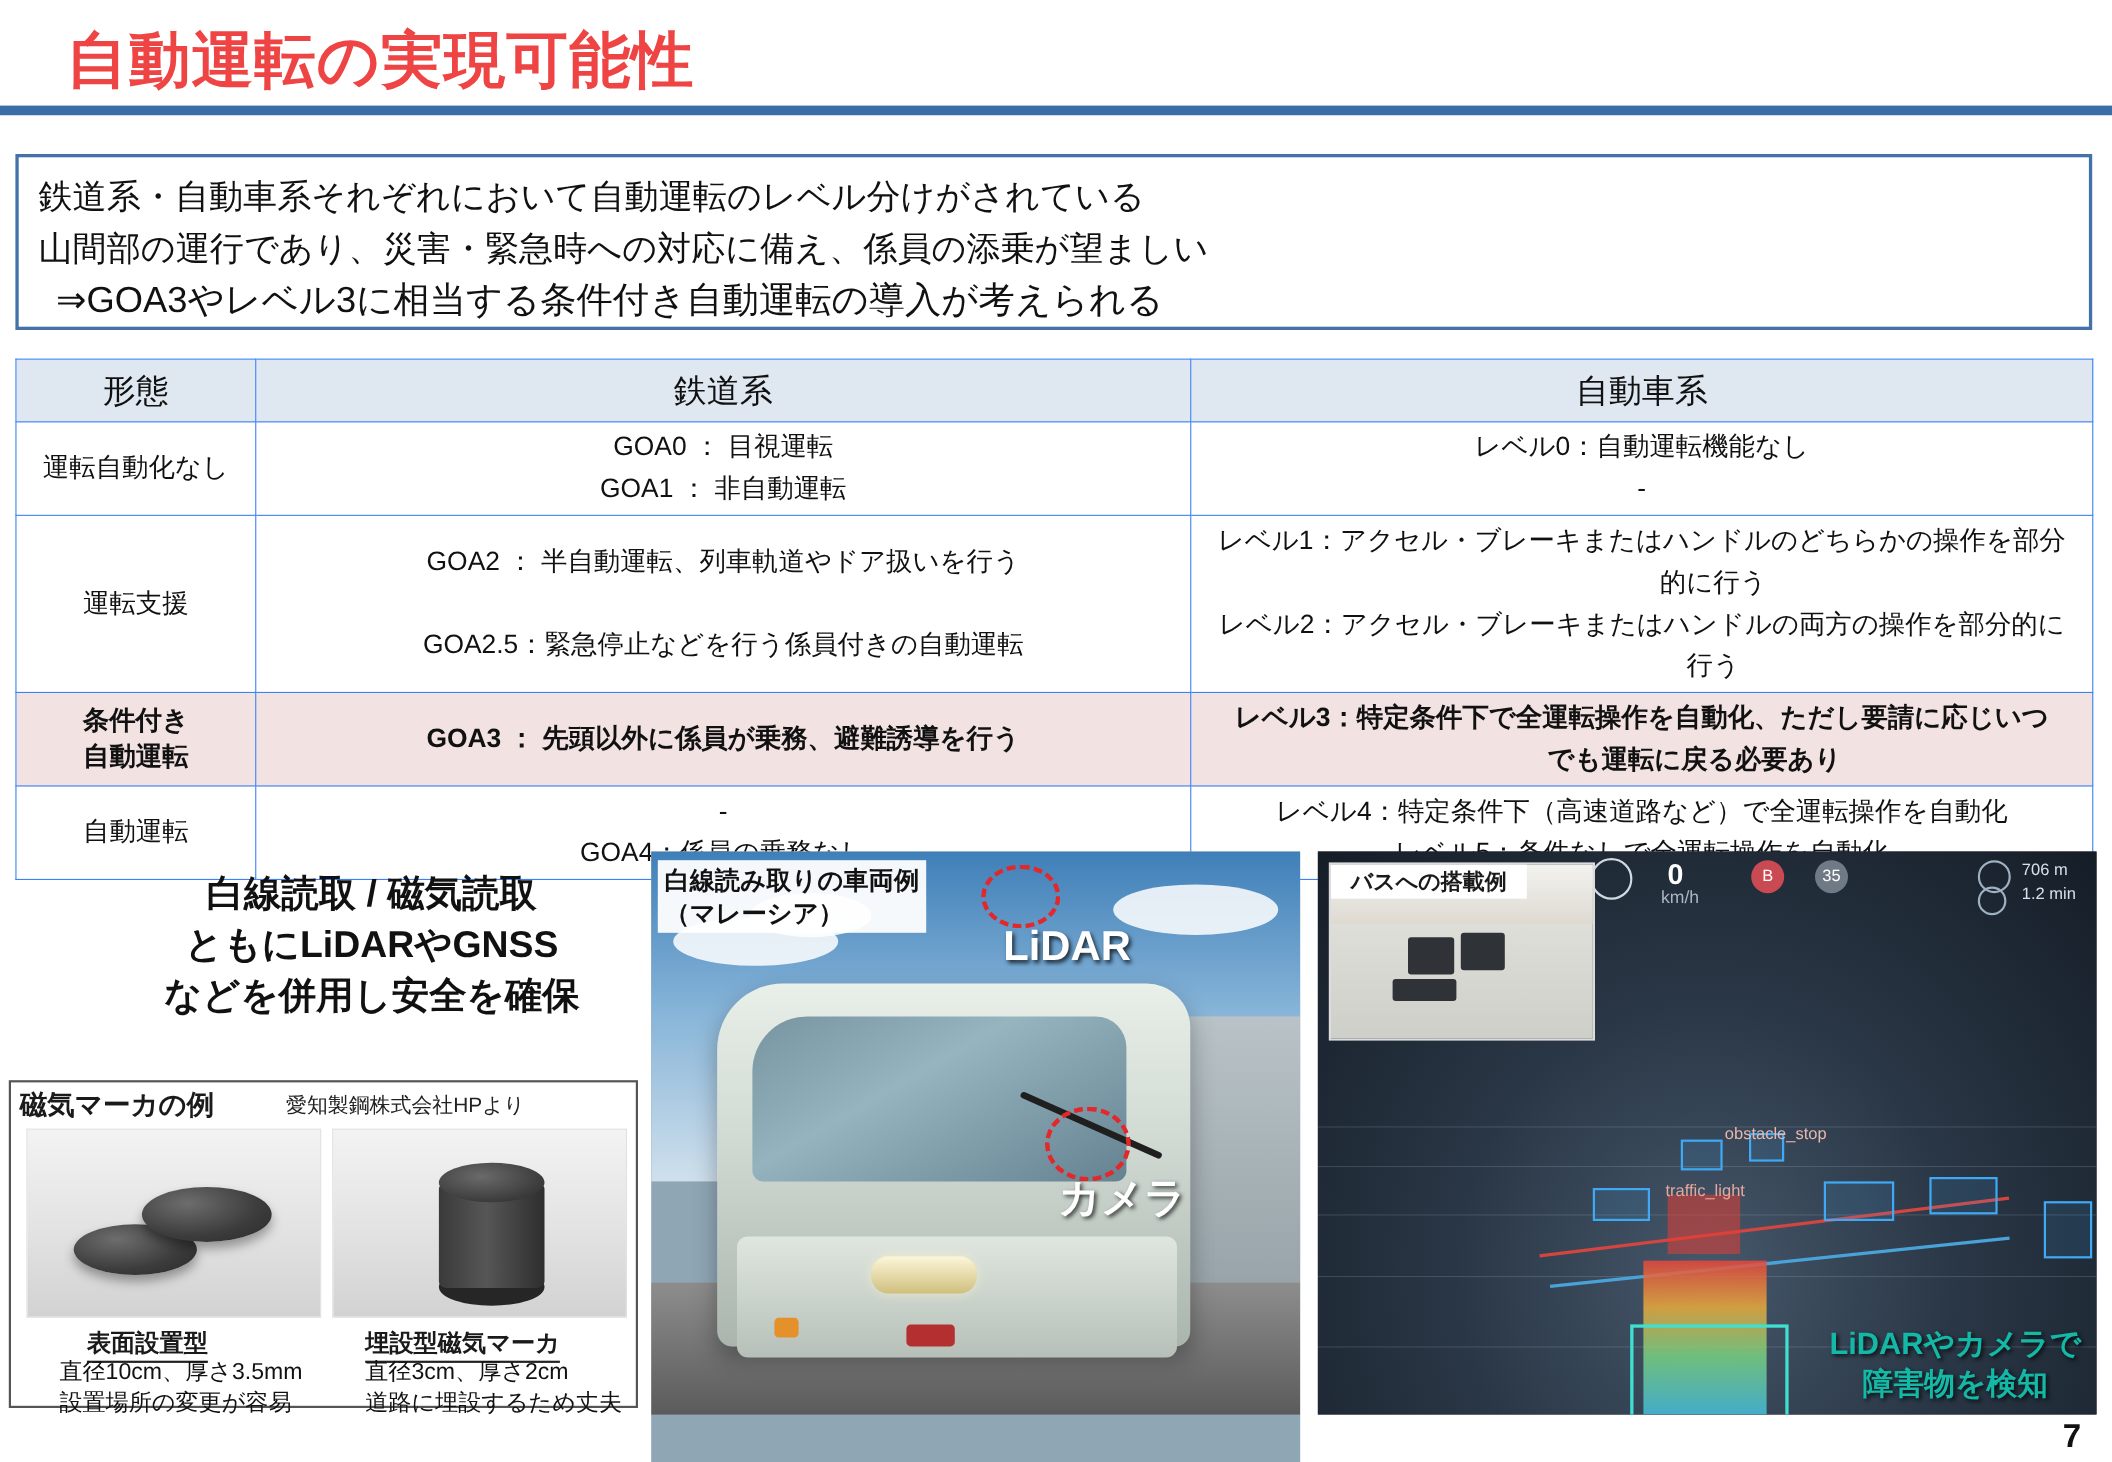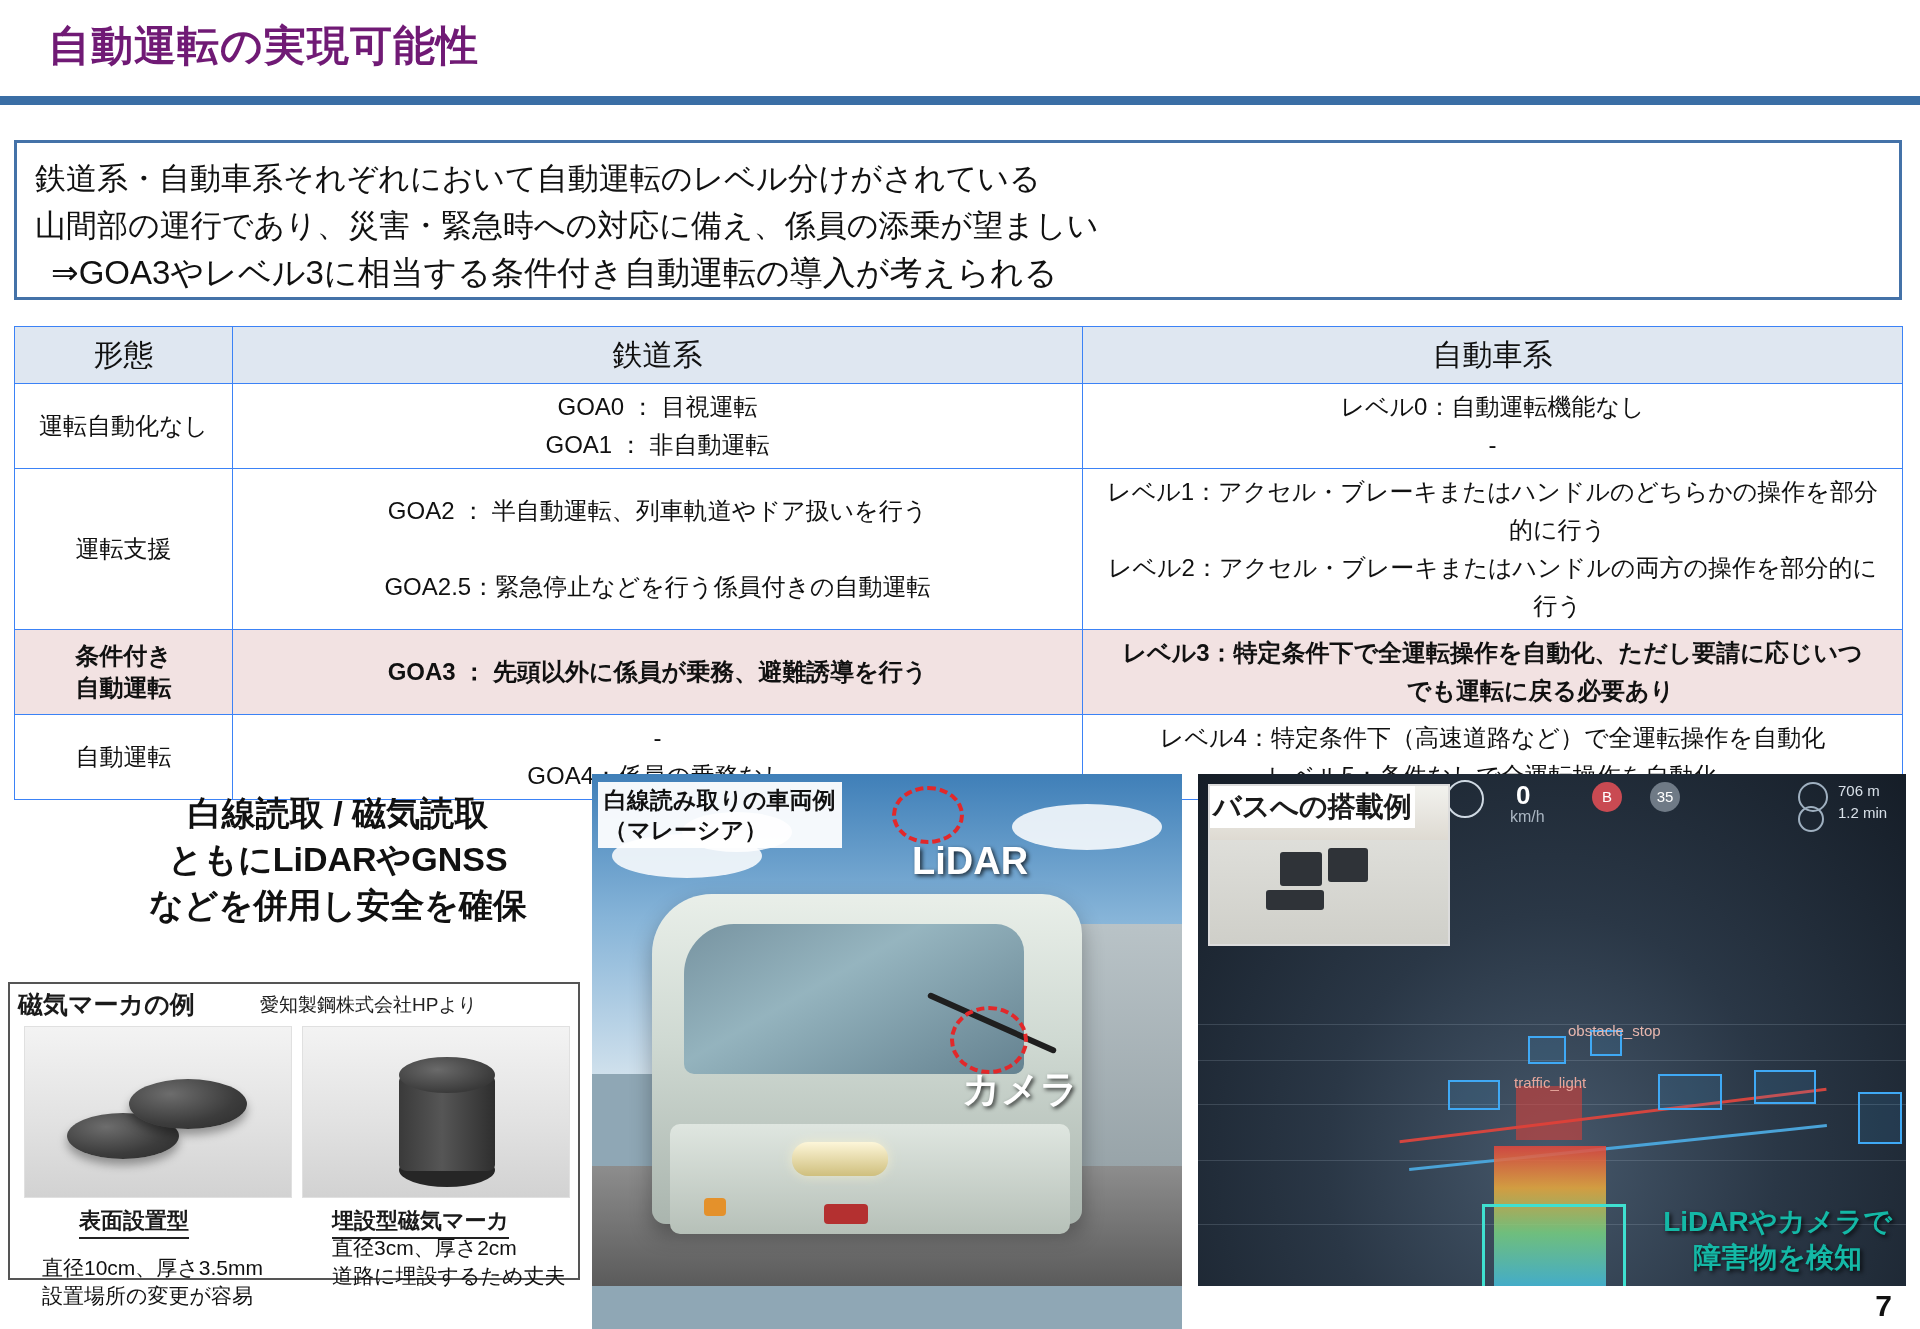--- a/index.html
+++ b/index.html
@@ -12,26 +12,26 @@
     height: 1329px;
     position: relative;
     font-family: "Liberation Sans", "DejaVu Sans", sans-serif;
     color: #1a1a1a;
     overflow: hidden;
   }
 
   
   .slide-title {
     position: absolute;
-    left: 48px;
+    left: 60px;
     top: 18px;
-    font-size: 42px;
+    font-size: 56px;
     font-weight: bold;
     letter-spacing: 1px;
-    color: #701a75;
+    color: #ef4444;
     white-space: nowrap;
   }
   .title-rule {
     position: absolute;
     left: 0;
     top: 96px;
     width: 1920px;
     height: 9px;
     background: #3a6ea5;
   }
@@ -225,21 +225,21 @@
   }
   .cap-a { left: 40px; top: 222px; margin-left: 29px; }
   .cap-b { left: 322px; top: 222px; }
   .cap-desc {
     position: absolute;
     font-size: 21px;
     line-height: 28px;
     color: #111;
     white-space: nowrap;
   }
-  .desc-a { left: 32px; top: 250px; margin-top: 20px; }
+  .desc-a { left: 44px; top: 250px; }
   .desc-b { left: 322px; top: 250px; }
 
   
   .tram-photo {
     position: absolute;
     left: 592px;
     top: 14px;
     width: 590px;
     height: 652px;
     overflow: hidden;
@@ -353,23 +353,23 @@
     left: 10px; top: 10px;
     width: 238px; height: 158px;
     background: linear-gradient(180deg,#e6e6e2 0%, #cfcfc9 100%);
     border: 2px solid #dcdcdc;
     overflow: hidden;
   }
   .inset-label {
     position: absolute;
     left: 12px; top: 12px;
     background: #ffffff;
-    font-size: 28px;
-    font-weight: bold;
-    padding: 2px 3px;
+    font-size: 20px;
+    font-weight: bold;
+    padding: 2px 18px;
     z-index: 4;
   }
   .sensor-box {
     position:absolute; background: #2f3338; border-radius: 3px;
   }
   .sb1 { left: 70px; top: 66px; width: 42px; height: 34px; }
   .sb2 { left: 118px; top: 62px; width: 40px; height: 34px; }
   .sb3 { left: 56px; top: 104px; width: 58px; height: 20px; }
   .ceiling {
     position:absolute; left:0; top:0; width:238px; height:54px;

